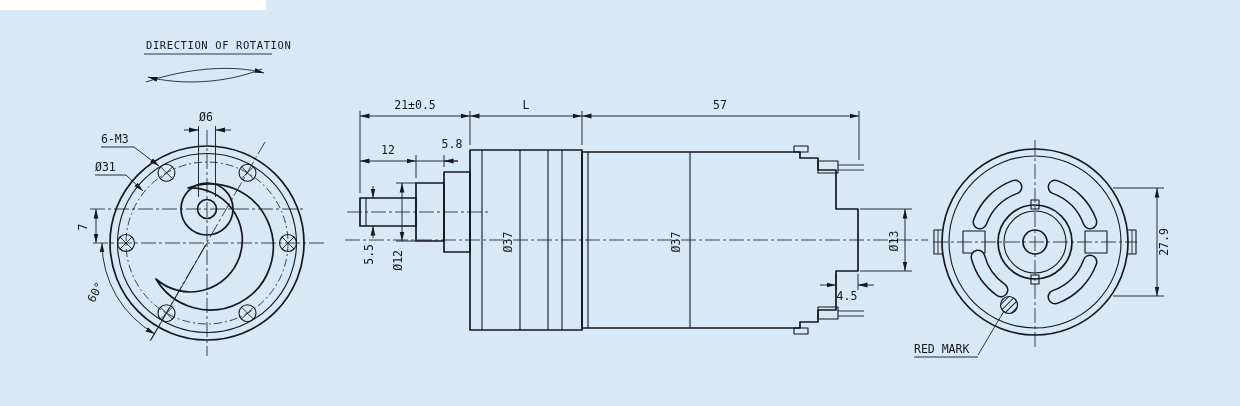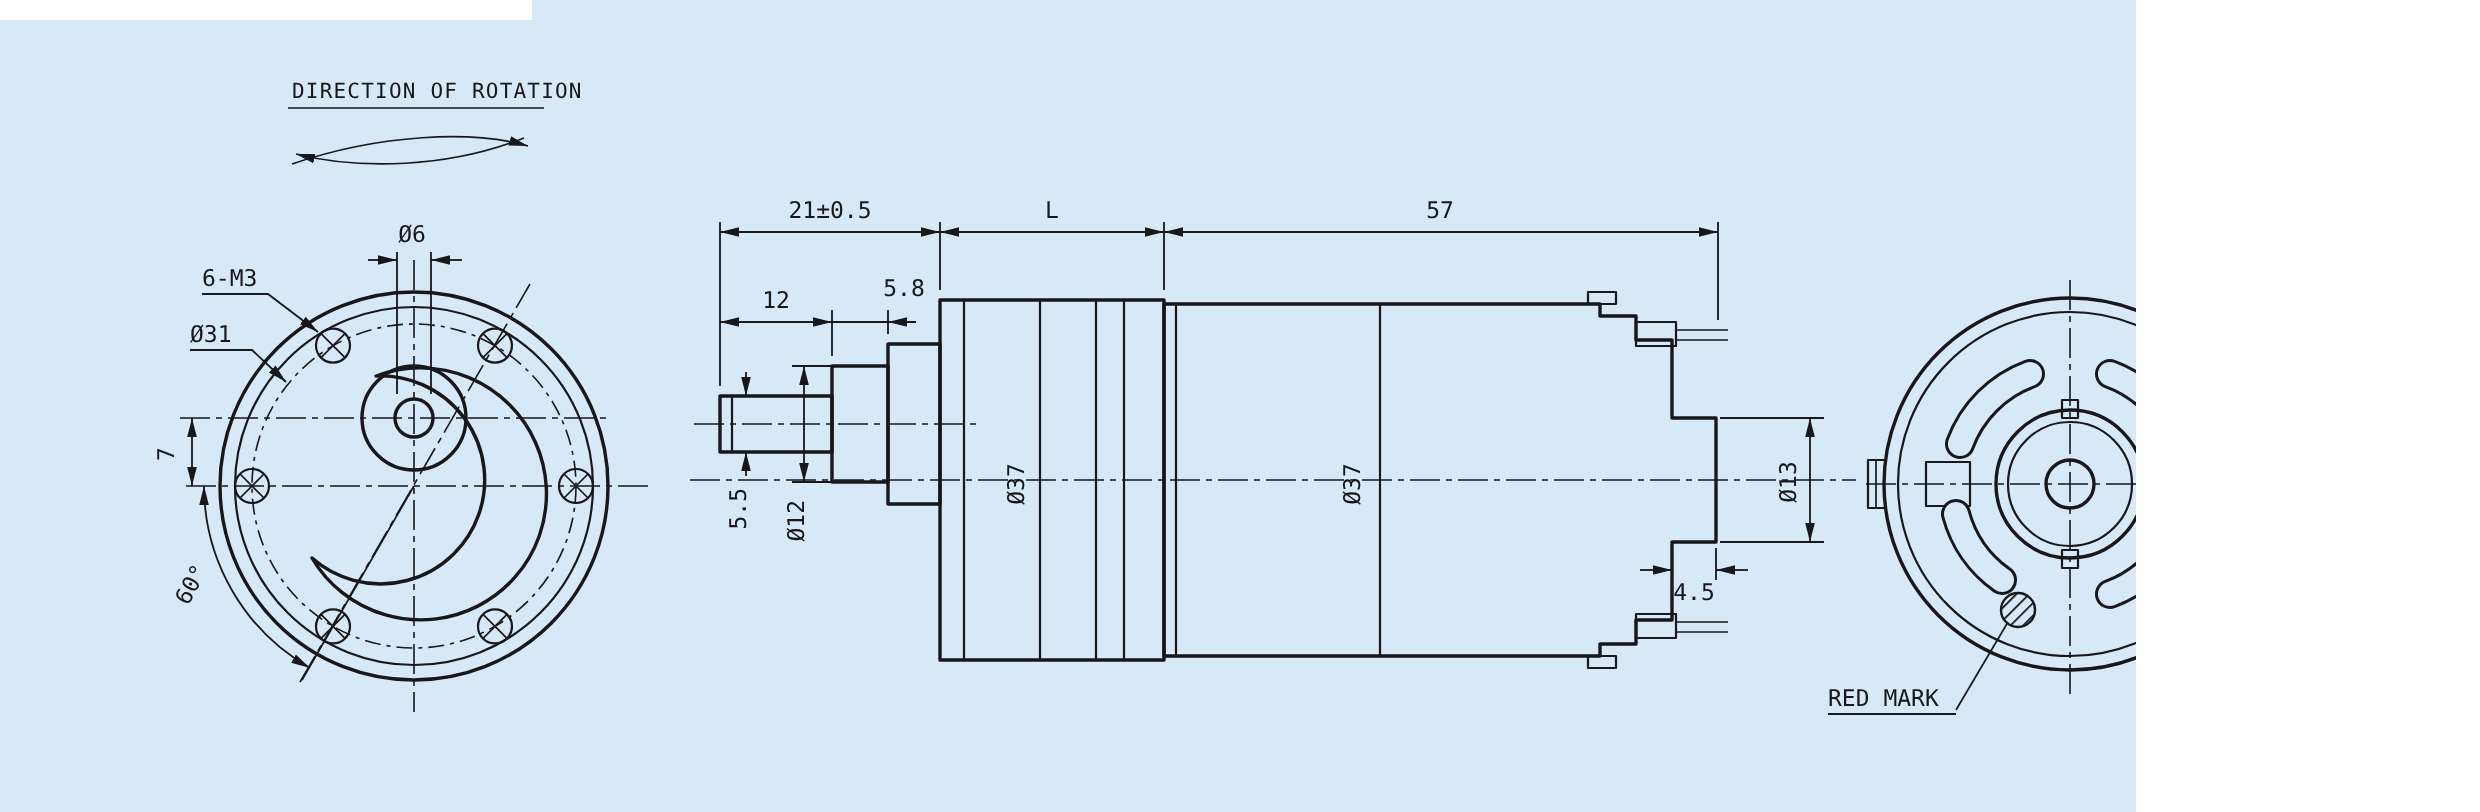--- a/index.html
+++ b/index.html
@@ -1,16 +1,16 @@
 <!DOCTYPE html>
 <html style="--bg: #d7e9f6; --line: #17171c;"><head>
 <meta charset="utf-8">
 <style>
   html,body{margin:0;padding:0;background:#fff}
-  .canvas{width:1068px;height:406px;background:var(--bg,#d7e9f6);position:relative;overflow:hidden}
+  .canvas{width:1240px;height:406px;background:var(--bg,#d7e9f6);position:relative;overflow:hidden}
   svg{display:block}
   .ol{fill:none;stroke:var(--line,#17171c);stroke-width:1.7;stroke-linejoin:round}
   .ol2{fill:none;stroke:var(--line,#17171c);stroke-width:1.1;stroke-linejoin:round}
   .thin{fill:none;stroke:var(--line,#17171c);stroke-width:.85}
   .cl{fill:none;stroke:var(--line,#17171c);stroke-width:.8;stroke-dasharray:15 3 3 3}
   .clc{fill:none;stroke:var(--line,#17171c);stroke-width:.8;stroke-dasharray:8 3 2 3}
   .dim{fill:none;stroke:var(--line,#17171c);stroke-width:.9}
   .slot{fill:none;stroke:var(--line,#17171c);stroke-width:15;stroke-linecap:round}
   .sloti{fill:none;stroke:var(--bg,#d7e9f6);stroke-width:12;stroke-linecap:round}
   .arrfill{fill:var(--line,#17171c)}

